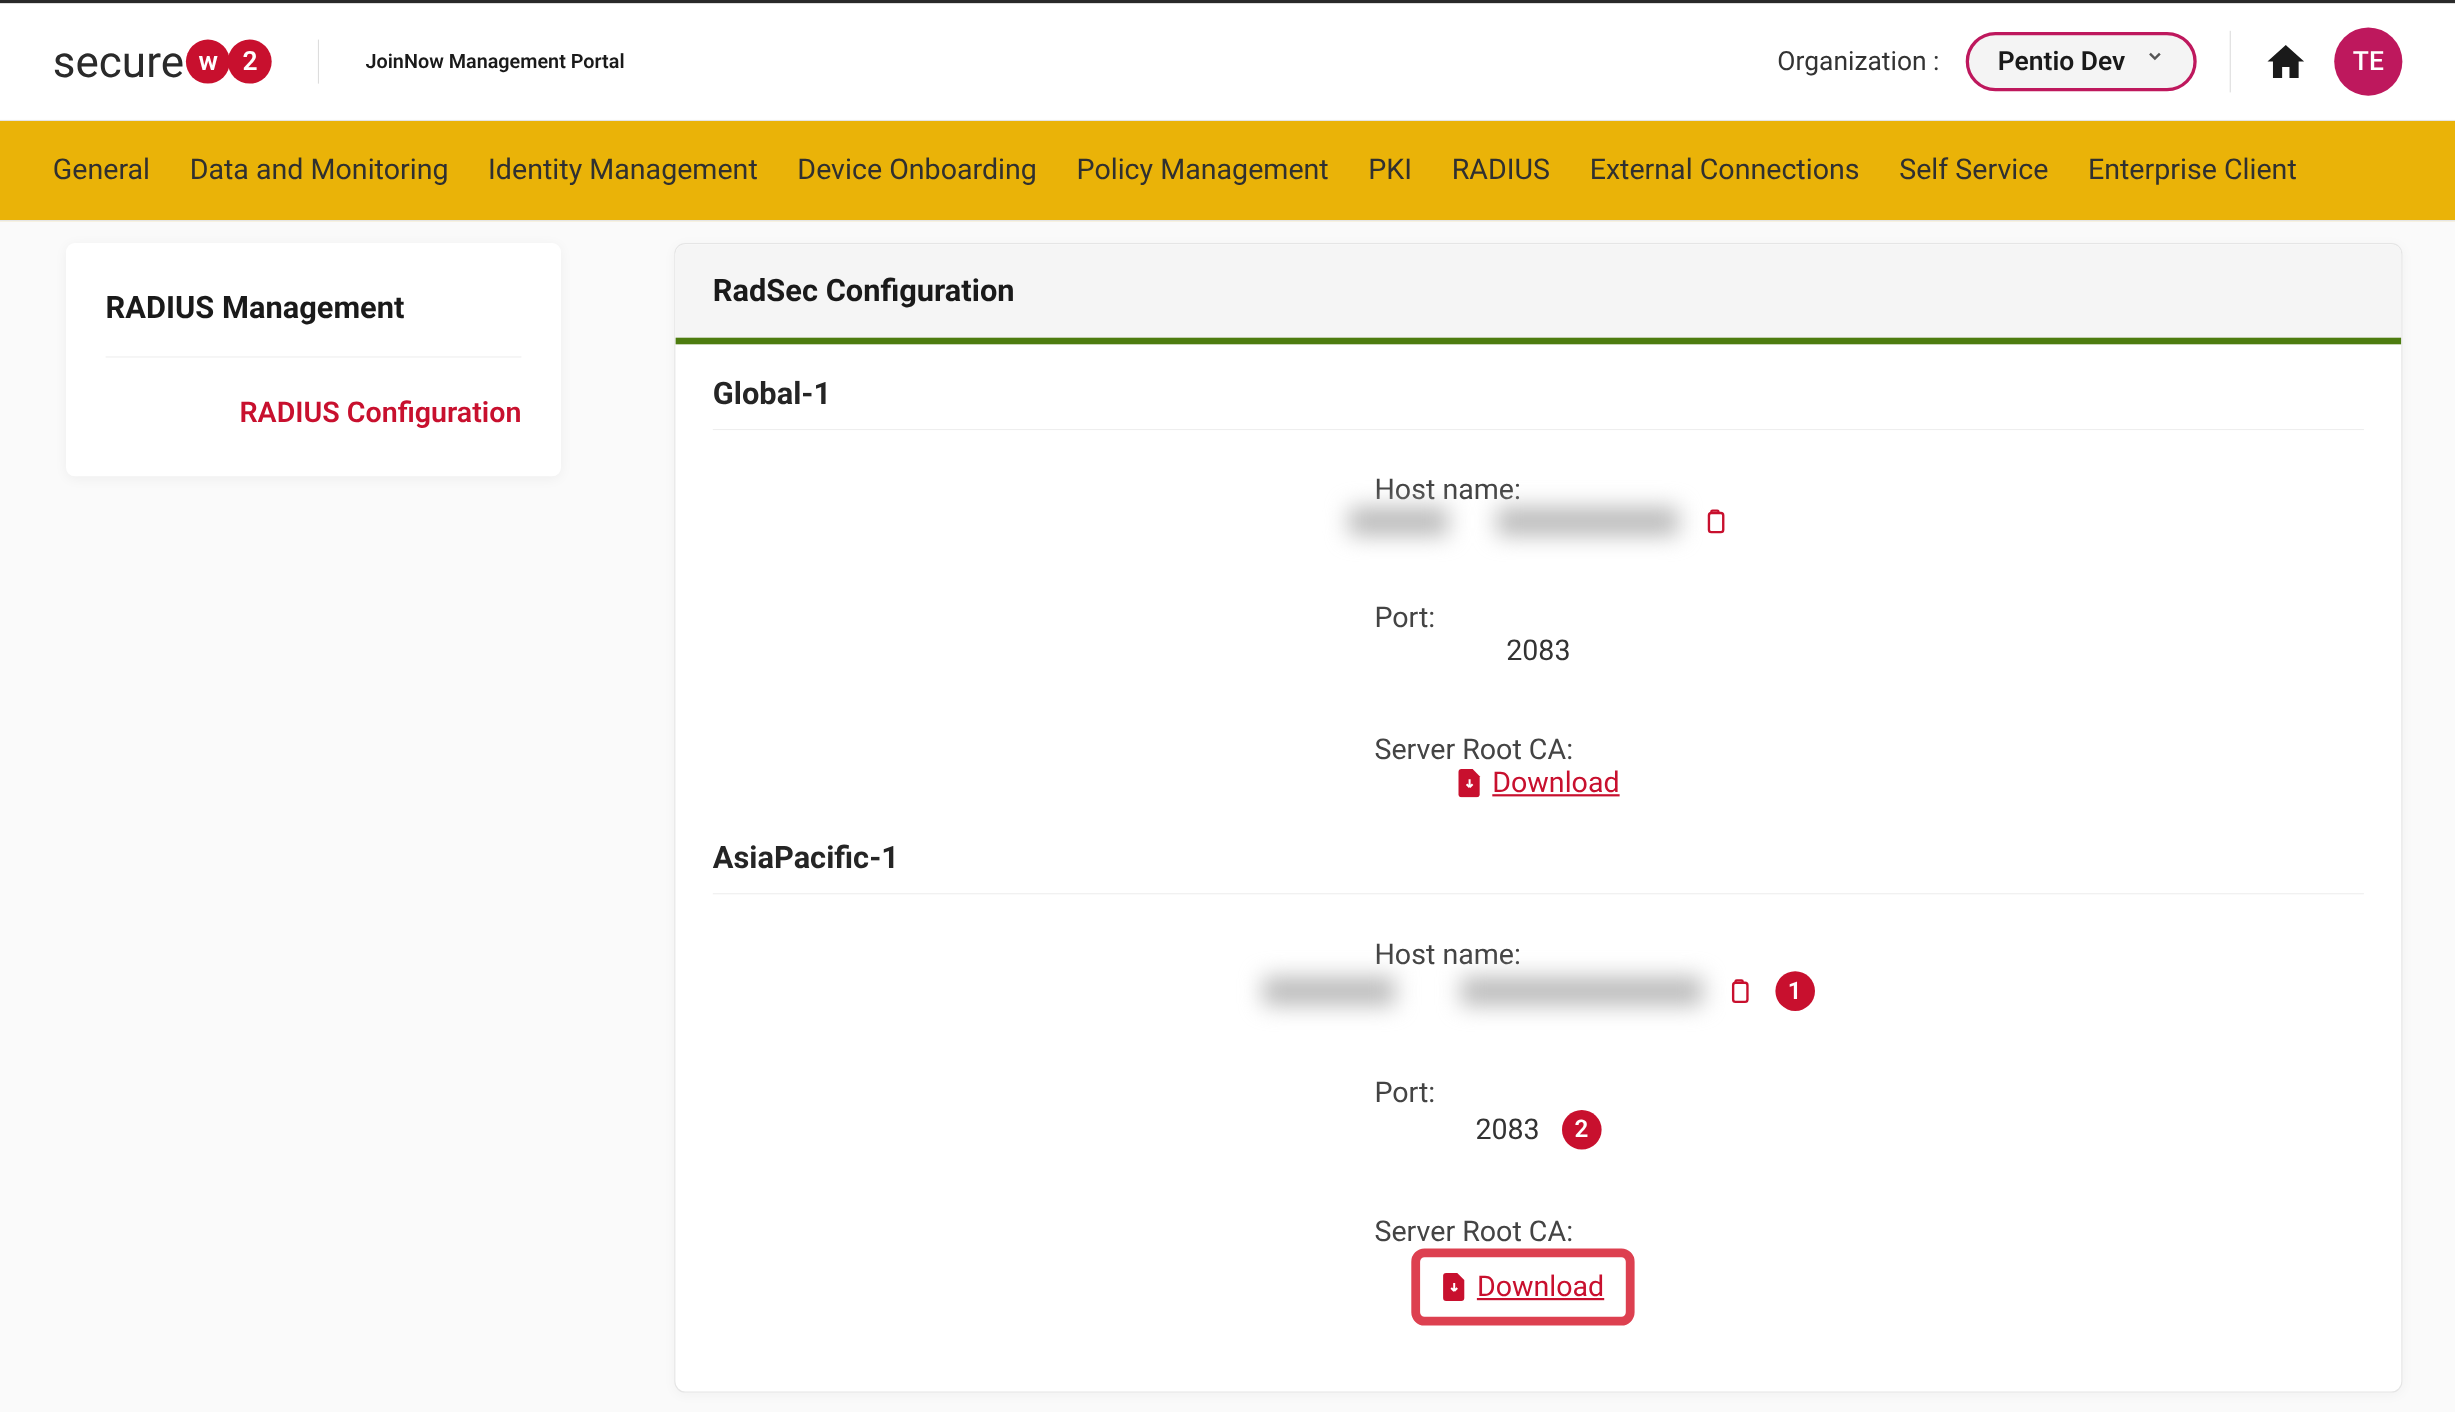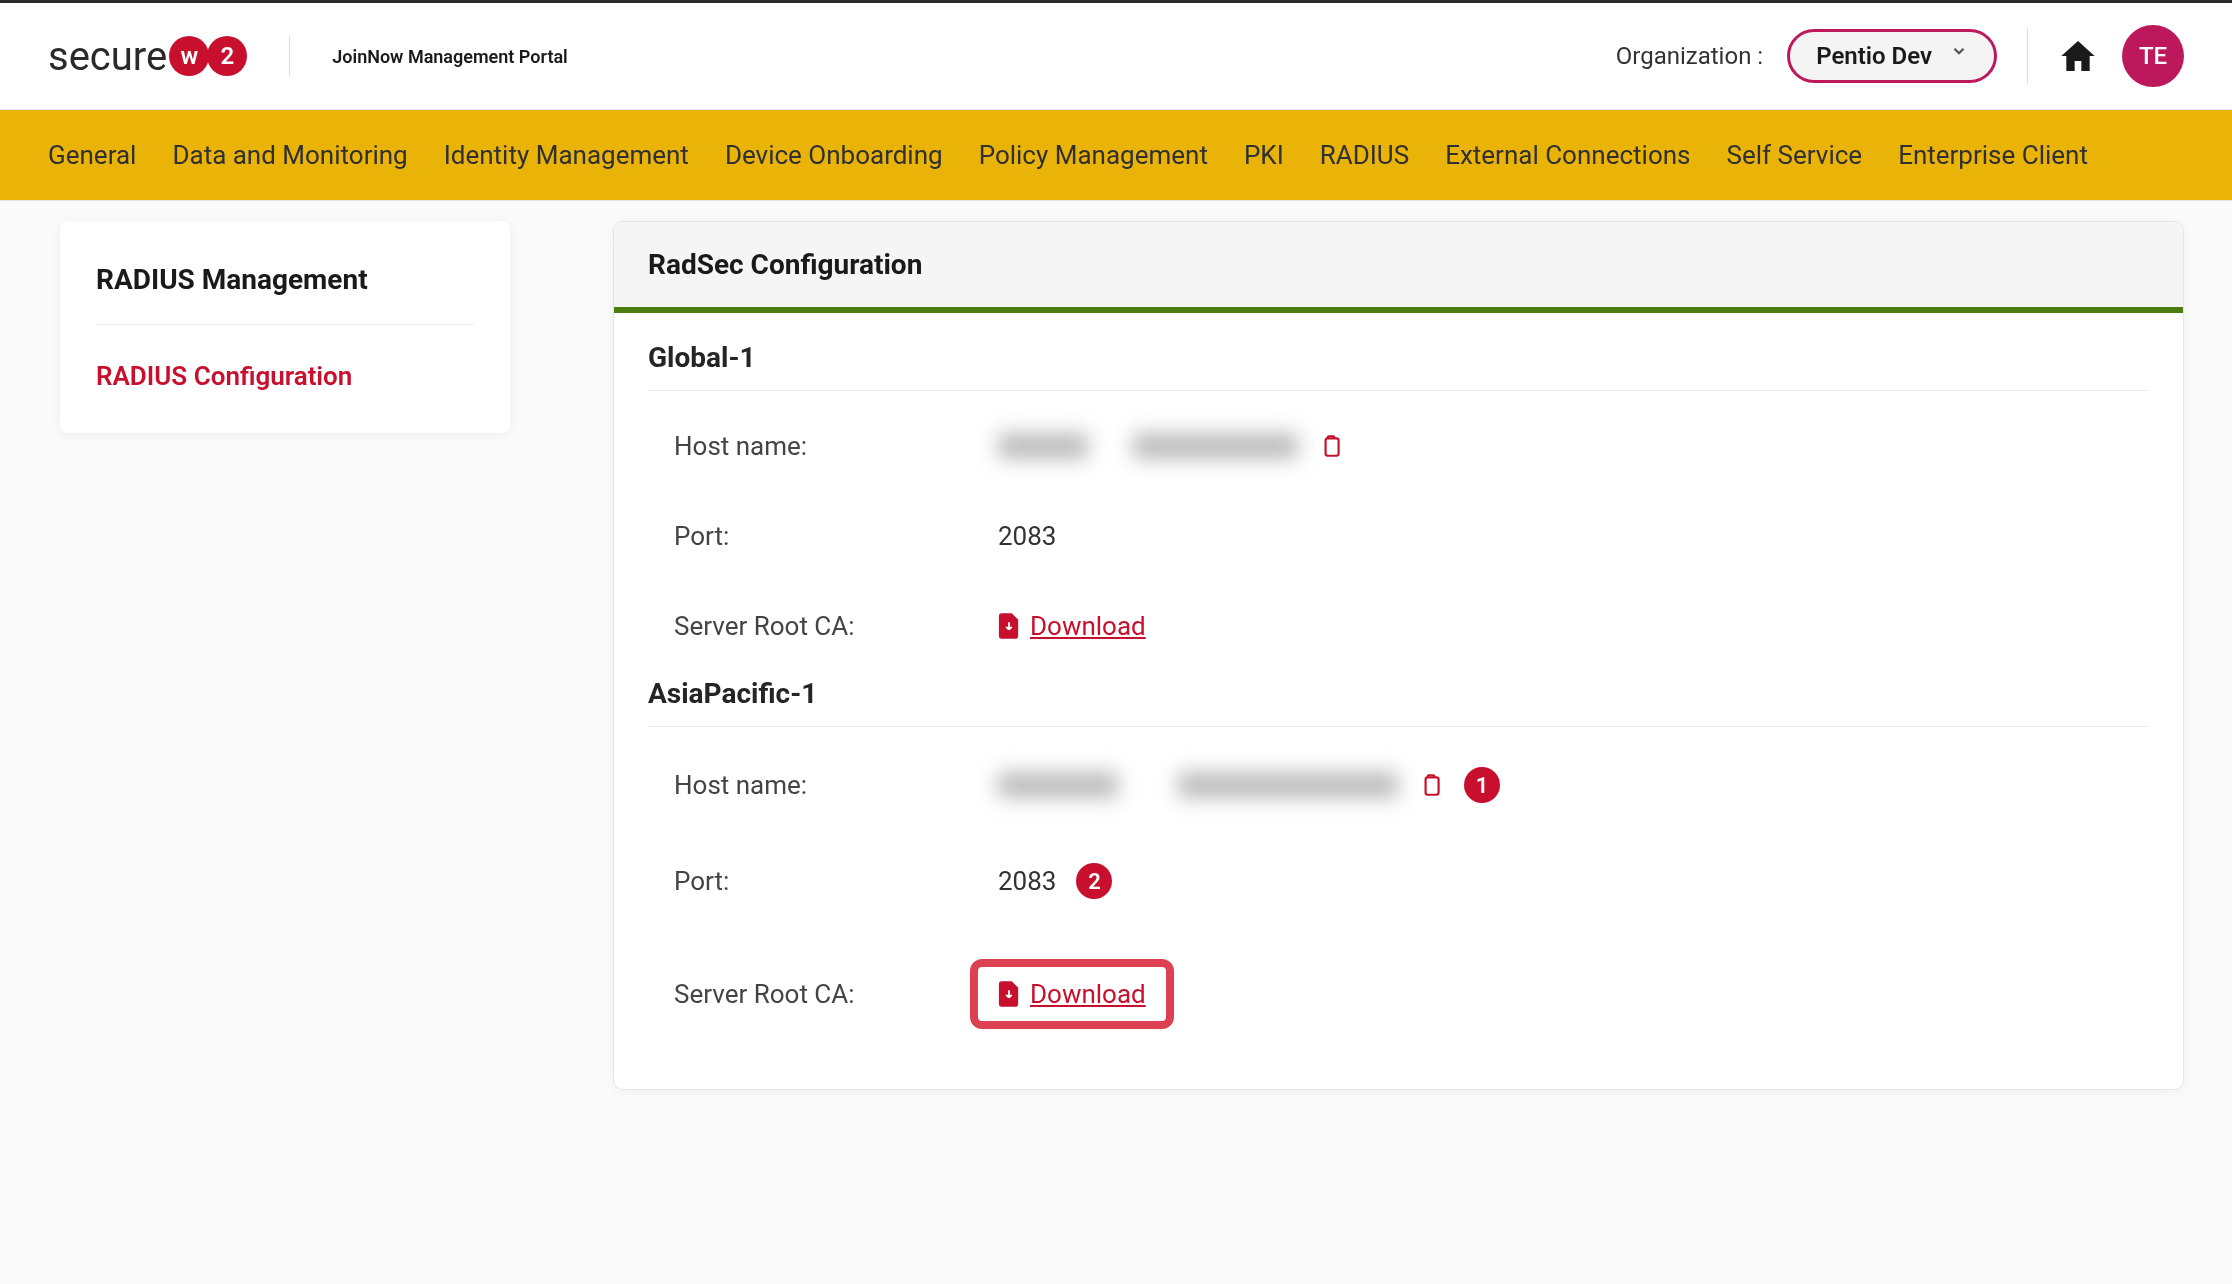--- a/index.html
+++ b/index.html
@@ -131,20 +131,21 @@
   color: #1a1a1a;
   padding-bottom: 28px;
   border-bottom: 1px solid #eee;
 }
 .sidebar-item {
   padding-top: 36px;
   font-size: 26px;
   font-weight: 600;
   color: #c8102e;
   cursor: pointer;
+  text-align: right;
 }
 
 
 .main-card {
   flex: 1;
   background: #fff;
   border: 1px solid #e5e5e5;
   border-radius: 10px;
   box-shadow: 0 2px 12px rgba(0,0,0,0.04);
   overflow: hidden;
@@ -166,20 +167,21 @@
   padding-bottom: 16px;
   border-bottom: 1px solid #eee;
   margin-bottom: 40px;
 }
 .section + .section { margin-top: 36px; }
 
 .row {
   display: flex;
   align-items: center;
   margin-bottom: 60px;
+  flex-direction: column;
 }
 .row:last-child { margin-bottom: 0; }
 .row-label {
   width: 350px;
   font-size: 26px;
   color: #444;
   padding-left: 26px;
 }
 .row-value {
   font-size: 26px;

